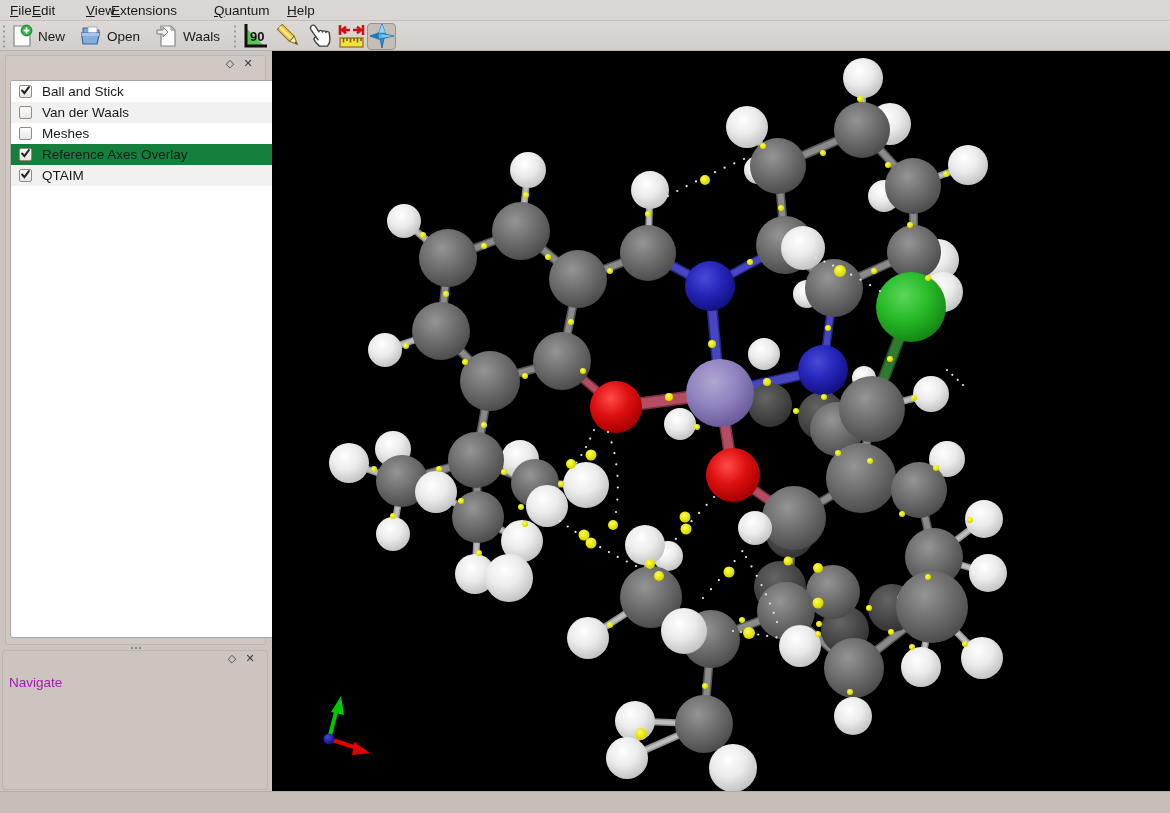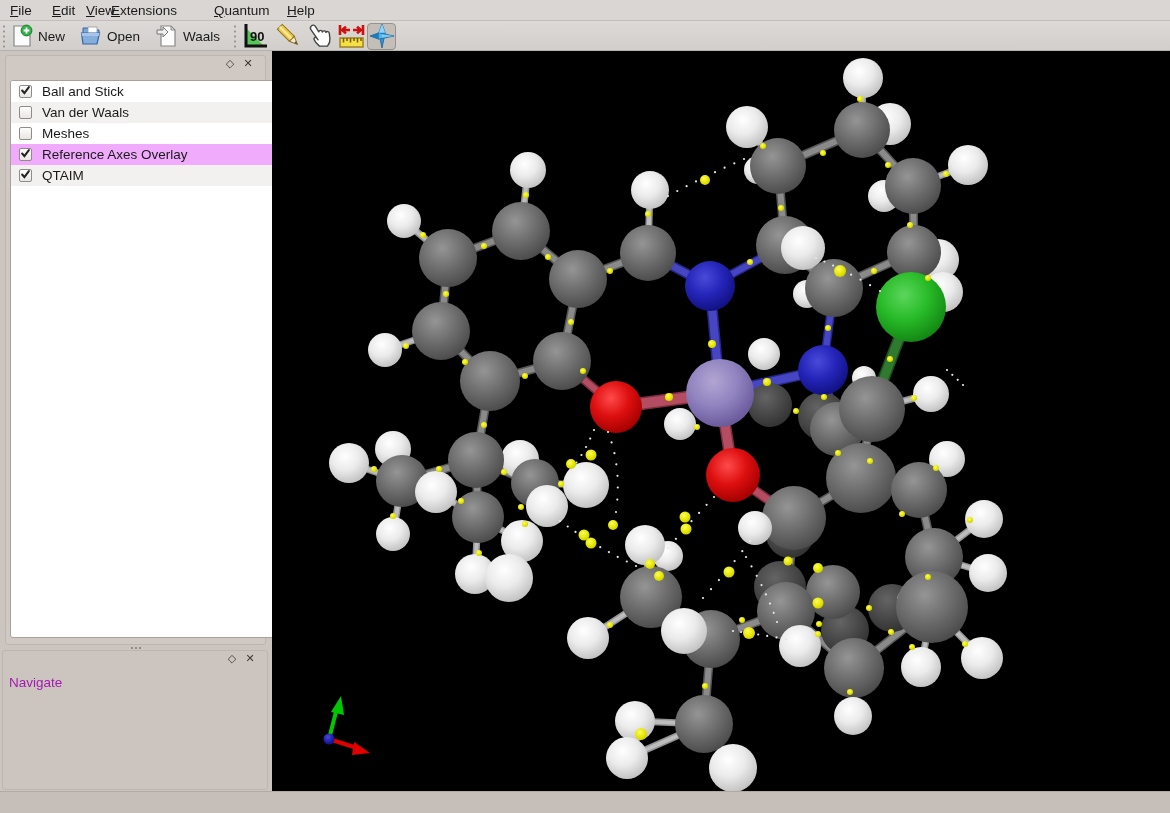--- a/index.html
+++ b/index.html
@@ -23,21 +23,21 @@
 #splitter:after { content:""; position:absolute; left:130px; top:3px; width:12px; height:2px; background-image:radial-gradient(circle,#8f8b85 1px,transparent 1.2px); background-size:4px 2px; }
 #panel2 { position:absolute; left:2px; top:599px; width:266px; height:140px; background:#ccc4bf; border:1px solid #bdb5b0; border-radius:3px; }
 #panel2 .nav { position:absolute; left:6px; top:24px; font-size:13.5px; color:#a21caf; }
 #view { position:absolute; left:272px; top:51px; width:898px; height:740px; background:#000; }
 #statusbar { position:absolute; left:0; top:791px; width:1170px; height:22px; background:#c6beb9; border-top:1px solid #b1aaa4; }
 </style></head>
 <body>
 <div id="win">
 <div id="menubar">
  <span class="m" style="left:10px"><u>F</u>ile</span>
- <span class="m" style="left:52px"><u>E</u>dit</span>
+ <span class="m" style="left:32px"><u>E</u>dit</span>
  <span class="m" style="left:86px"><u>V</u>iew</span>
  <span class="m" style="left:111px"><u>E</u>xtensions</span>
  <span class="m" style="left:214px"><u>Q</u>uantum</span>
  <span class="m" style="left:287px"><u>H</u>elp</span>
 </div>
 <div id="toolbar">
  <div class="handle" style="left:2px"></div>
  <div class="tbtn" style="left:10px">
         <svg width="24" height="24" viewBox="0 0 24 24">
           <path d="M4 2 h11 l5 5 v15 h-16 z" fill="#fcfcfc" stroke="#888" stroke-width="1.2"></path>
@@ -123,21 +123,21 @@
             <span class="lt">Ball and Stick</span>
           </div>
           <div class="lrow" style="background:#f2f1ef">
             <span class="cb"></span>
             <span class="lt">Van der Waals</span>
           </div>
           <div class="lrow" style="background:#ffffff">
             <span class="cb"></span>
             <span class="lt">Meshes</span>
           </div>
-          <div class="lrow" style="background:#f0abfc">
+          <div class="lrow" style="background:#15803d">
             <span class="cb">
               <svg width="13" height="13" viewBox="0 0 13 13">
                 <path d="M2.5 6.5 L5.2 9.5 L10.5 2.5" stroke="#222" stroke-width="2.4" fill="none" stroke-linecap="round"></path>
               </svg>
             </span>
             <span class="lt">Reference Axes Overlay</span>
           </div>
           <div class="lrow" style="background:#f2f1ef">
             <span class="cb">
               <svg width="13" height="13" viewBox="0 0 13 13">

